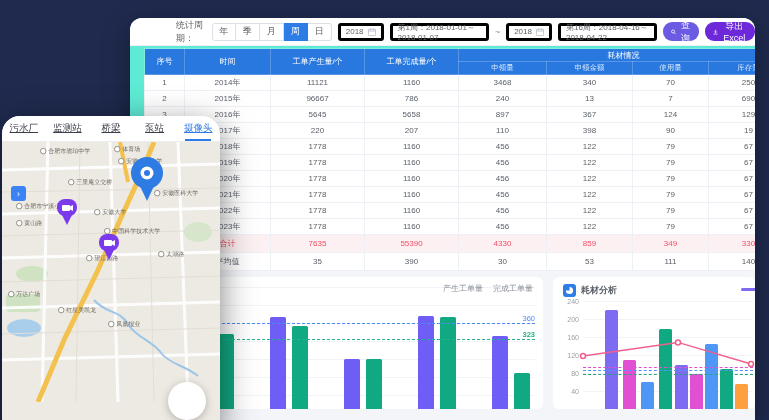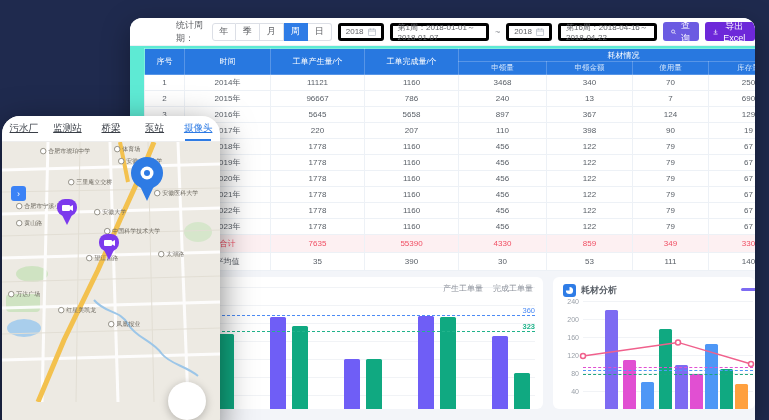--- a/index.html
+++ b/index.html
@@ -23,21 +23,21 @@
                 border:1px solid #DCDFE6; border-left:none; cursor:pointer; padding:0 5px;
                 font-family:inherit; }
   .seg button:first-child { border-left:1px solid #DCDFE6; border-radius:3px 0 0 3px; }
   .seg button:last-child { border-radius:0 3px 3px 0; }
   .seg button.active { background:#2E7CE6; border-color:#2E7CE6; color:#fff; }
   .inp { height:18px; border:3px solid #000000; border-radius:3px; background:#fff;
          display:flex; align-items:center; padding:0 5px; font-size:8px; color:#606266; gap:4px; }
   .inp.year { width:46px; justify-content:space-between; }
   .inp.range { width:142px; }
   .tilde { font-size:9px; color:#909399; }
-  .btn { height:19px; border:none; border-radius:3px; color:#fff; font-size:9px;
+  .btn { height:19px; border:none; border-radius:9px; color:#fff; font-size:9px;
          display:flex; align-items:center; gap:3px; padding:0 8px; cursor:pointer; font-family:inherit; }
   .btn.query { background:#6B5BE2; }
   .btn.export { background:#6d28d9; }
 
   .tbl-wrap { background:#5eead4; padding:2px 0 0 14px; }
   table { border-collapse:collapse; table-layout:fixed; width:644px; }
   col.c0{width:40px} col.c1{width:86px} col.c2{width:94px} col.c3{width:94px}
   col.c4{width:88px} col.c5{width:86px} col.c6{width:76px} col.c7{width:80px}
   thead th { background:#2878E0; color:#fff; font-size:8px; font-weight:normal;
              height:13px; border:1px solid rgba(255,255,255,.22); }
@@ -331,24 +331,24 @@
           <div class="bar" style="left: 44px; width: 16px; height: 77.5px; background: rgb(111, 94, 246);"></div>
           <div class="bar" style="left: 118px; width: 16px; height: 92px; background: rgb(111, 94, 246);"></div>
           <div class="bar" style="left: 192px; width: 16px; height: 50px; background: rgb(111, 94, 246);"></div>
           <div class="bar" style="left: 266px; width: 16px; height: 93px; background: rgb(111, 94, 246);"></div>
           <div class="bar" style="left: 340px; width: 16px; height: 73px; background: rgb(111, 94, 246);"></div>
           <div class="bar" style="left: 66px; width: 16px; height: 75px; background: rgb(16, 169, 129);"></div>
           <div class="bar" style="left: 140px; width: 16px; height: 83px; background: rgb(16, 169, 129);"></div>
           <div class="bar" style="left: 214px; width: 16px; height: 50px; background: rgb(16, 169, 129);"></div>
           <div class="bar" style="left: 288px; width: 16px; height: 92px; background: rgb(16, 169, 129);"></div>
           <div class="bar" style="left: 362px; width: 16px; height: 36.25px; background: rgb(16, 169, 129);"></div>
-          <div class="refline" style="bottom: 93px; border-color: rgb(76, 139, 245); text-decoration: underline;">
+          <div class="refline" style="bottom: 85px; border-color: rgb(76, 139, 245); text-decoration: underline;">
             <span style="color: rgb(76, 139, 245);">360</span>
           </div>
-          <div class="refline" style="bottom: 77px; border-color: rgb(33, 179, 139); font-weight: bold;">
+          <div class="refline" style="bottom: 69px; border-color: rgb(33, 179, 139); font-weight: bold;">
             <span style="color: rgb(33, 179, 139);">323</span>
           </div>
         </div>
     </div>
     <div class="chart-card right">
       <div class="rc-head">
         <div class="rc-icon">
           <svg width="9" height="9" viewBox="0 0 10 10">
               <path d="M5 1 A4 4 0 1 1 1 5 L5 5 Z" fill="#fff"></path>
             </svg>

